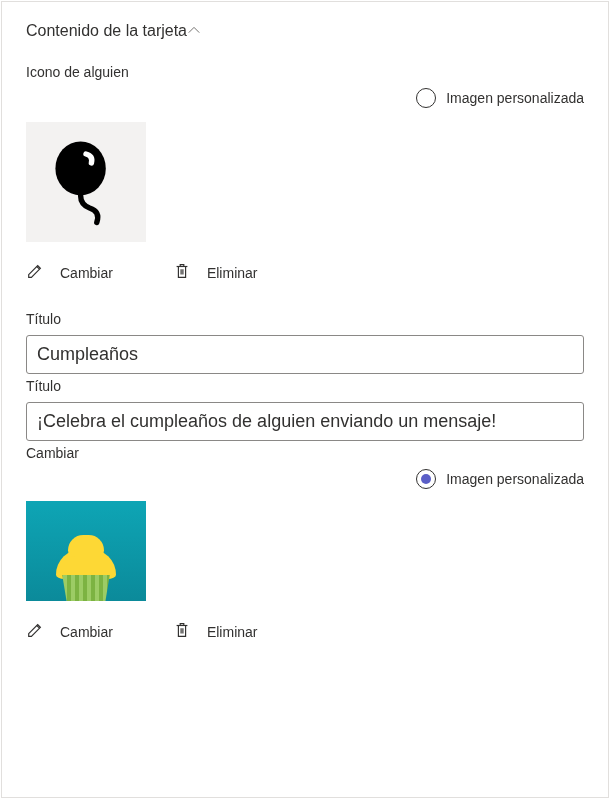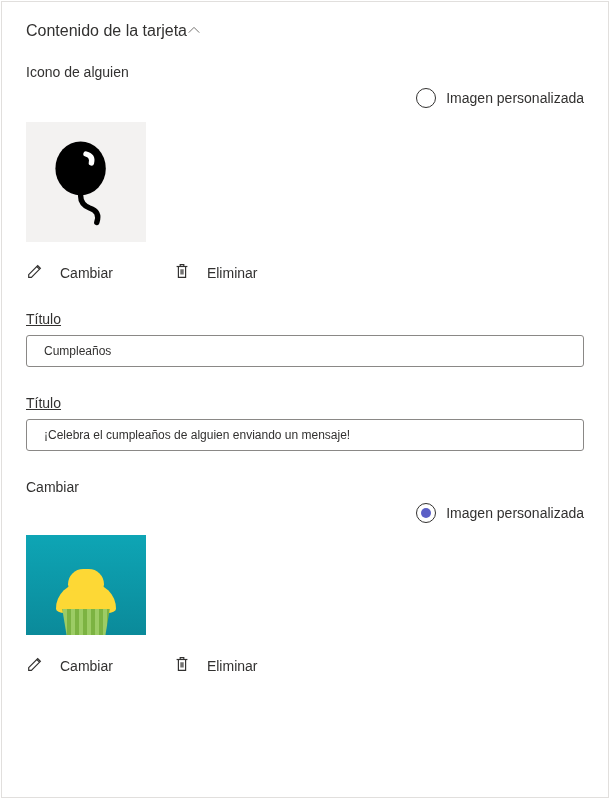--- a/index.html
+++ b/index.html
@@ -104,27 +104,26 @@
       padding: 0;
     }
     .action-btn svg {
       width: 18px;
       height: 18px;
       stroke: #323130;
       fill: none;
       stroke-width: 1.3;
     }
     .field-group {
-      margin-bottom: 28px;
-      text-decoration: underline;
+      margin-bottom: 4px;
     }
     .text-input {
       width: 100%;
-      padding: 8px 17px;
-      font-size: 12px;
+      padding: 8px 10px;
+      font-size: 18px;
       border: 1px solid #8a8886;
       border-radius: 3px;
       font-family: inherit;
       color: #323130;
       outline: none;
     }
     .img-preview {
       width: 120px;
       height: 100px;
       background: linear-gradient(to bottom, #0ea5b5 0%, #0b8a9a 100%);

